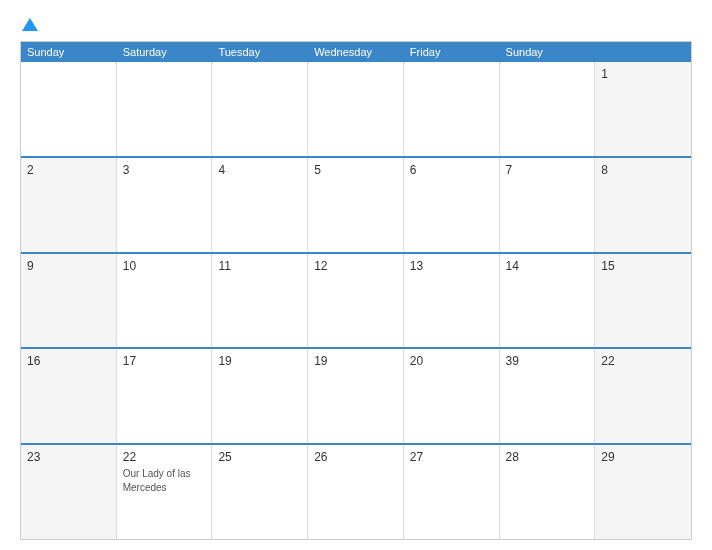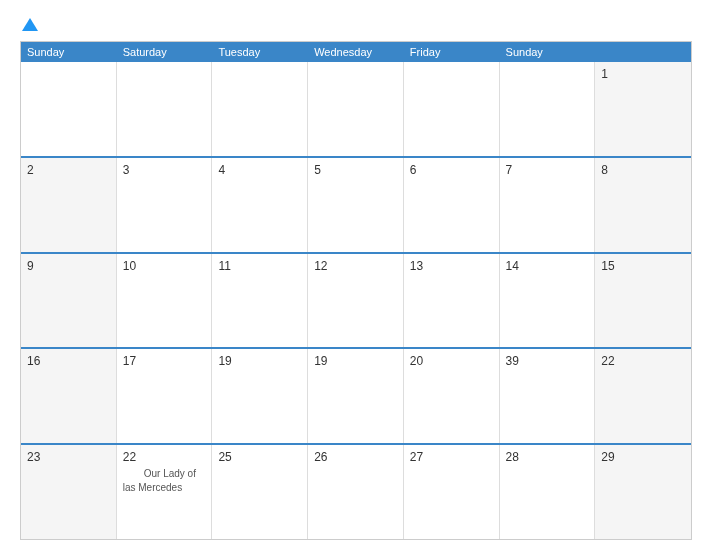--- a/index.html
+++ b/index.html
@@ -120,21 +120,20 @@
     .day-number {
       font-size: 12px;
       color: #333;
       display: block;
       margin-bottom: 2px;
     }
     .holiday-name {
       font-size: 10px;
       color: #555;
       line-height: 1.2;
-      margin-left: 21px;
     }
     
     .week-row.last-row {
       flex: 0.7;
     }
   </style>
 </head>
 <body>
 
 <div class="page">

